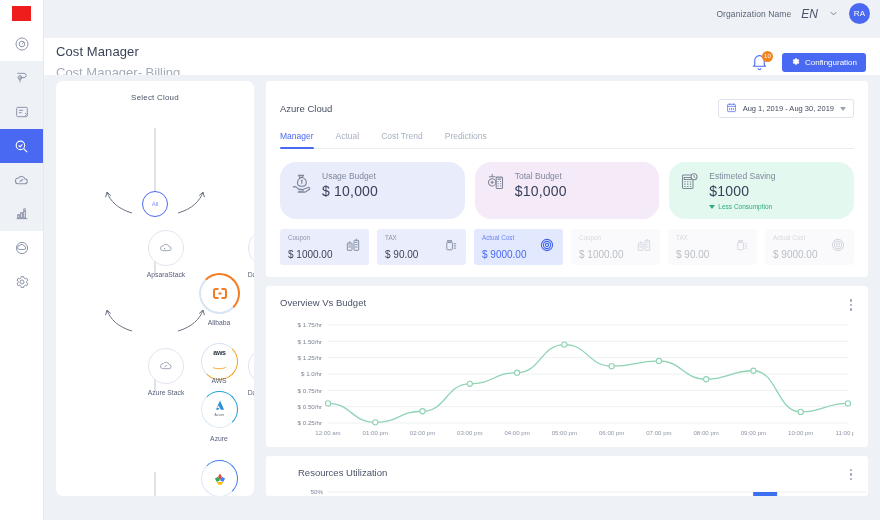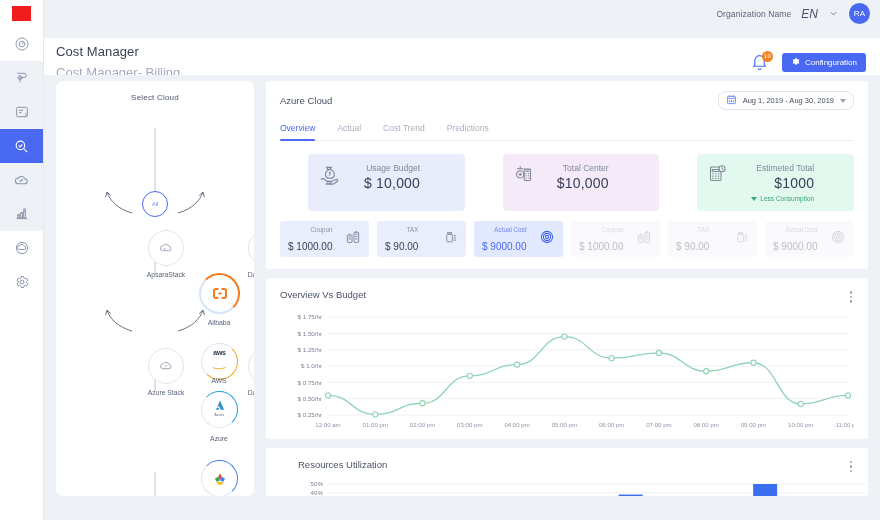--- a/index.html
+++ b/index.html
@@ -98,42 +98,42 @@
   }
   .node {
     position: absolute; border-radius: 50%; background: #fff;
     display: flex; align-items: center; justify-content: center;
   }
 
   
   .right-col { flex: 1; display: flex; flex-direction: column; gap: 9px; min-width: 0; }
   .card { background: #ffffff; border-radius: 3px; }
 
-  .overview-card { padding: 10px 14px 12px 14px; text-align: right; }
+  .overview-card { padding: 18px 14px 12px 14px; }
   .oc-head { display: flex; align-items: center; justify-content: space-between; }
   .oc-title { font-size: 9.5px; color: #454e63; }
   .daterange {
     display: flex; align-items: center; gap: 6px;
-    border: 1px solid #dfe3ec; border-radius: 8px; height: 19px;
+    border: 1px solid #dfe3ec; border-radius: 3px; height: 19px;
     padding: 0 7px; font-size: 7.5px; color: #424a5e; background: #fff;
     cursor: pointer;
   }
   .tabs {
     display: flex; gap: 22px; margin-top: 13px;
     border-bottom: 1px solid #eaedf3; padding-bottom: 7px;
   }
   .tab { font-size: 8.5px; color: #a8b0c1; position: relative; cursor: pointer; }
   .tab.active { color: #4a69f2; }
   .tab.active::after {
     content: ""; position: absolute; left: 0; right: 0; bottom: -8px;
     height: 2px; background: #4a69f2; border-radius: 2px;
   }
 
   .kpis { display: flex; gap: 10px; margin-top: 13px; }
-  .kpi { flex: 1; border-radius: 4px; padding: 9px 10px; display: flex; gap: 23px; align-items: flex-start; margin-left: 28px; }
+  .kpi { flex: 1; border-radius: 16px; padding: 9px 10px; display: flex; gap: 9px; align-items: flex-start; }
   .kpi .kicon { flex: none; color: #5a6478; opacity: .75; }
   .kpi .klabel { font-size: 8.5px; color: #7f889c; }
   .kpi .kvalue { font-size: 14px; color: #39415a; margin-top: 2px; letter-spacing: .2px; }
   .kpi .ksub { font-size: 6.5px; color: #2fa97b; margin-top: 4px; display: flex; align-items: center; gap: 3px; }
   .tri-dn { width: 0; height: 0; border-left: 3px solid transparent; border-right: 3px solid transparent; border-top: 4px solid #2fa97b; }
 
   .chips { display: flex; gap: 8px; margin-top: 10px; }
   .chip {
     flex: 1; border-radius: 3px; padding: 5px 8px;
     display: flex; align-items: center; justify-content: space-between;
@@ -377,21 +377,21 @@
                   <rect x="3.5" y="5" width="17" height="16" rx="1.6"></rect>
                   <path d="M3.5 9.5h17M8 3v3.6M16 3v3.6M8 13v5M12 13v5M16 13v5"></path>
                 </svg>
             </span>
             <span>Aug 1, 2019 - Aug 30, 2019</span>
             <span class="caret" style="border-top-color:#9aa2b4;border-left-width:3px;border-right-width:3px;border-top-width:4px;"></span>
           </div>
         </div>
 
         <div class="tabs">
-          <div class="tab active">Overview</div>
+          <div class="tab active">Manager</div>
           <div class="tab">Actual</div>
           <div class="tab">Cost Trend</div>
           <div class="tab">Predictions</div>
         </div>
 
         <div class="kpis">
           <div class="kpi" style="background:#e8ecfb;">
             <span class="kicon">
               <svg width="23" height="23" viewBox="0 0 24 24" fill="none" stroke="#5a6478" stroke-width="1.2">
                   <path d="M9 4.5h5l-1.2 2.2H10.2z"></path>
@@ -411,37 +411,37 @@
             <span class="kicon">
               <svg width="21" height="21" viewBox="0 0 24 24" fill="none" stroke="#5a6478" stroke-width="1.2">
                   <path d="M4.5 6.5h7.5M8.2 3.5v3"></path>
                   <circle cx="8.2" cy="13" r="4.2"></circle>
                   <path d="M6.4 13h3.6M8.2 11.2v3.6"></path>
                   <rect x="12.8" y="7" width="7.2" height="13" rx="1"></rect>
                   <path d="M14.3 9.3h4.2M14.3 12h1.3M17.2 12h1.3M14.3 14.6h1.3M17.2 14.6h1.3M14.3 17.2h1.3M17.2 17.2h1.3"></path>
                 </svg>
             </span>
             <div>
-              <div class="klabel">Total Center</div>
+              <div class="klabel">Total Budget</div>
               <div class="kvalue">$10,000</div>
             </div>
           </div>
 
           <div class="kpi" style="background:#e3f9ef;">
             <span class="kicon">
               <svg width="21" height="21" viewBox="0 0 24 24" fill="none" stroke="#5a6478" stroke-width="1.2">
                   <rect x="4" y="4.5" width="12" height="15.5" rx="1.2"></rect>
                   <path d="M6 7.4h8v2.4H6z"></path>
                   <path d="M6 12.2h1.6M9.2 12.2h1.6M12.4 12.2h1.6M6 15h1.6M9.2 15h1.6M12.4 15h1.6M6 17.6h1.6M9.2 17.6h1.6M12.4 17.6h1.6"></path>
                   <circle cx="17.2" cy="6.6" r="3.4" fill="#ffffff"></circle>
                   <path d="M17.2 4.6v2.1l1.4.9"></path>
                 </svg>
             </span>
             <div>
-              <div class="klabel">Estimeted Total</div>
+              <div class="klabel">Estimeted Saving</div>
               <div class="kvalue">$1000</div>
               <div class="ksub">
                 <span class="tri-dn"></span>
                 <span>Less Consumption</span>
               </div>
             </div>
           </div>
         </div>
 
         <div class="chips">

